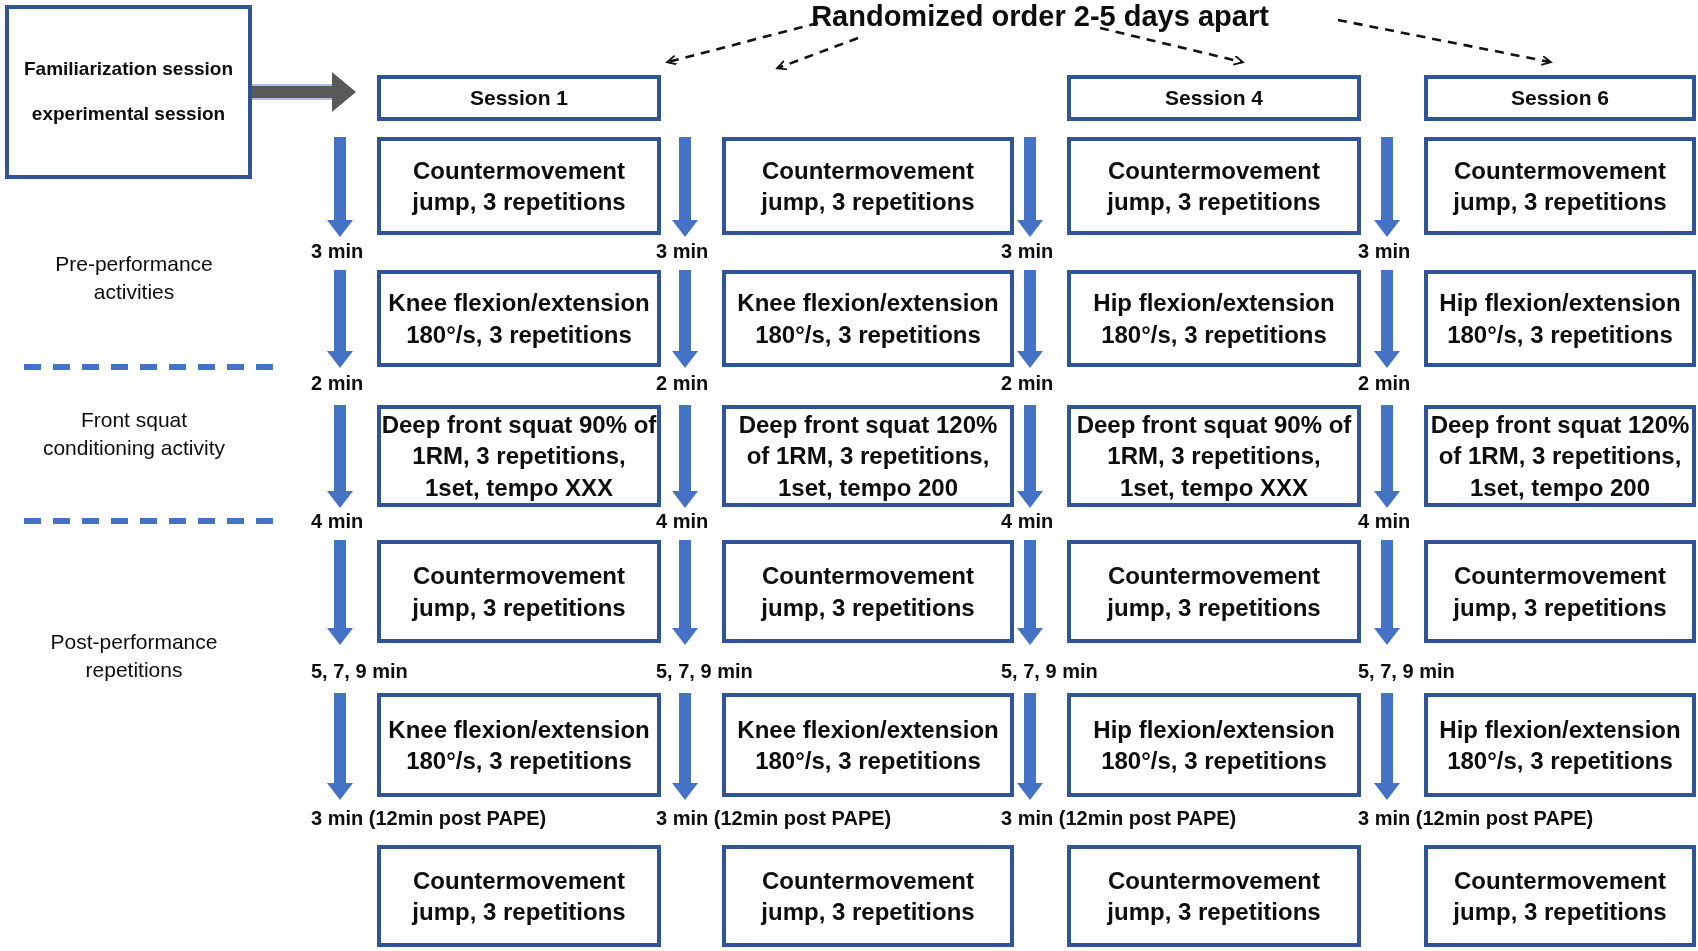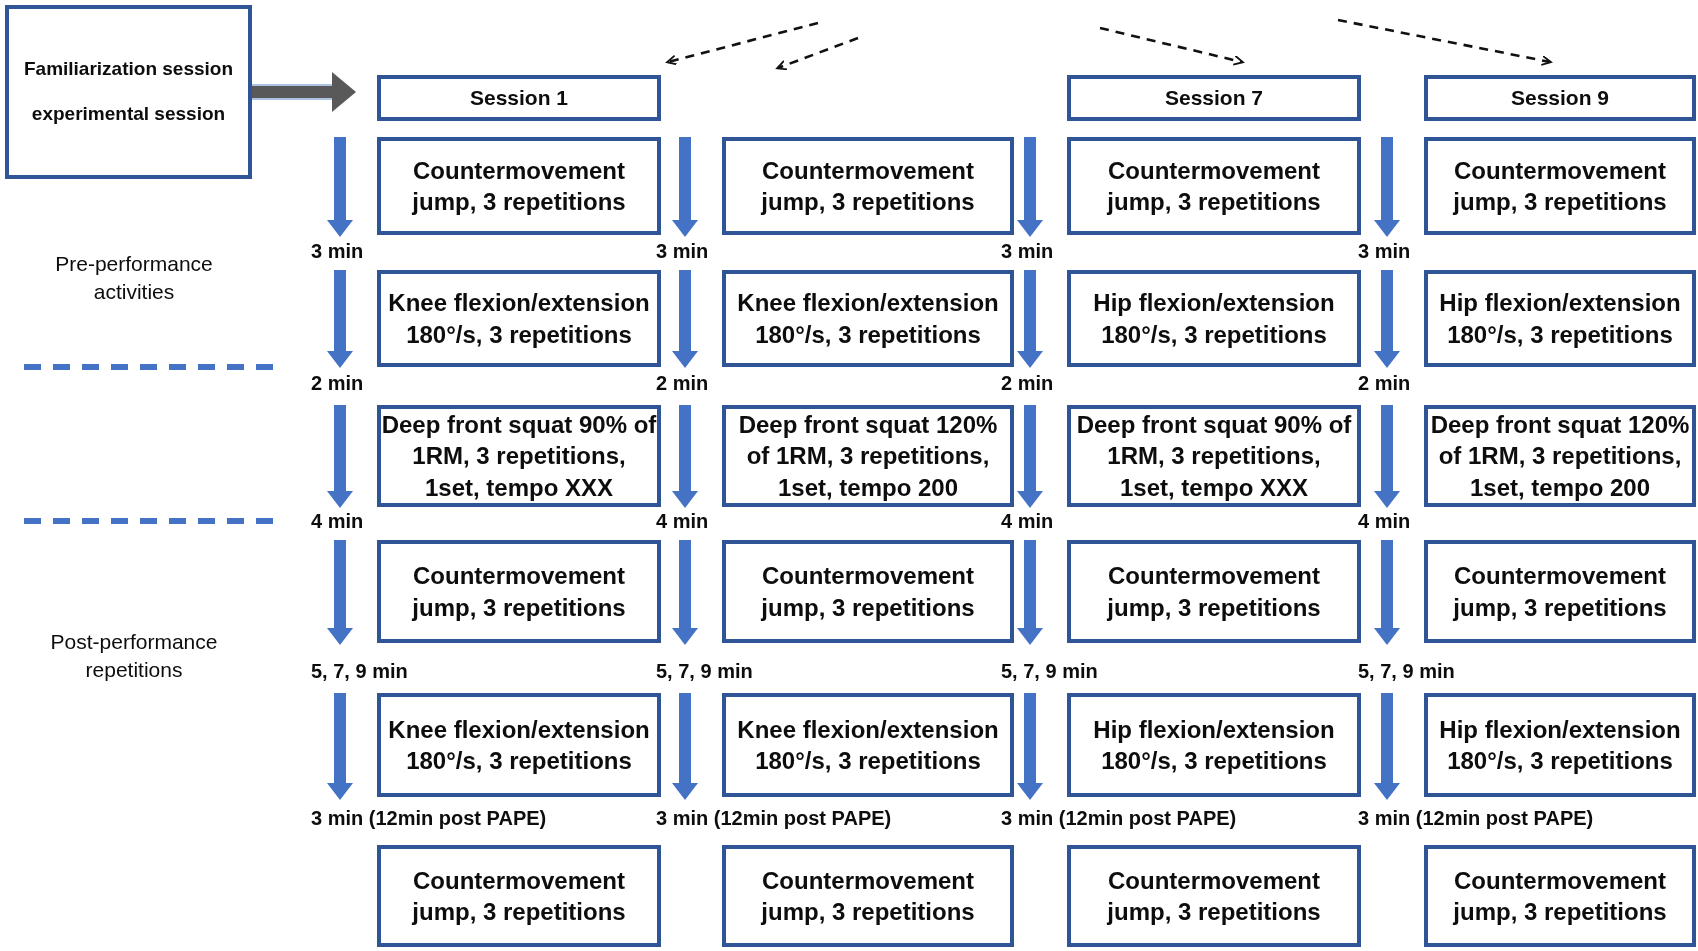--- a/index.html
+++ b/index.html
@@ -67,36 +67,39 @@
 
 <div id="canvas">
 
   <div class="bluebox" id="fam-box">
     <p>Familiarization session</p>
     <p>experimental session</p>
   </div>
 
   <div class="h-arrow"></div>
 
+  <div id="rand-title">Randomized order 2-5 days apart</div>
 
   <svg id="connectors" width="1080" height="72" viewBox="0 0 1080 72">
     <defs>
       <marker id="ah" markerWidth="12" markerHeight="12" refX="8" refY="4.5" orient="auto" markerUnits="userSpaceOnUse">
         <path d="M0,0 L9,4.5 L0,9" fill="none" stroke="#111111" stroke-width="1.8"></path>
       </marker>
     </defs>
     <line x1="258" y1="13" x2="108" y2="52" stroke="#111111" stroke-width="2.6" stroke-dasharray="9 7" marker-end="url(#ah)"></line>
     <line x1="298" y1="28" x2="218" y2="58" stroke="#111111" stroke-width="2.6" stroke-dasharray="9 7" marker-end="url(#ah)"></line>
     <line x1="540" y1="18" x2="682" y2="52" stroke="#111111" stroke-width="2.6" stroke-dasharray="9 7" marker-end="url(#ah)"></line>
     <line x1="778" y1="10" x2="990" y2="52" stroke="#111111" stroke-width="2.6" stroke-dasharray="9 7" marker-end="url(#ah)"></line>
   </svg>
 
   <div class="phase-label" style="top:250px">Pre-performance
 activities</div>
   <div class="sep-dash" style="top:364px"></div>
+  <div class="phase-label" style="top:406px">Front squat
+conditioning activity</div>
   <div class="sep-dash" style="top:518px"></div>
   <div class="phase-label" style="top:628px">Post-performance
 repetitions</div>
 
   <div class="col" style="left:305px;--bw:284px">
     <div class="bluebox header" style="top:75px;height:46px">Session 1</div>
     <div class="v-arrow" style="top:137px;height:100px"></div>
     <div class="bluebox" style="top:137px;height:98px">Countermovement
 jump, 3 repetitions</div>
     <div class="interval" style="top:240px">3 min</div>
@@ -141,21 +144,21 @@
     <div class="interval" style="top:660px">5, 7, 9 min</div>
     <div class="v-arrow" style="top:693px;height:107px"></div>
     <div class="bluebox" style="top:693px;height:104px">Knee flexion/extension
 180°/s, 3 repetitions</div>
     <div class="interval" style="top:807px">3 min (12min post PAPE)</div>
     <div class="bluebox" style="top:845px;height:102px">Countermovement
 jump, 3 repetitions</div>
   </div>
 
   <div class="col" style="left:995px;--bw:294px">
-    <div class="bluebox header" style="top:75px;height:46px">Session 7</div>
+    <div class="bluebox header" style="top:75px;height:46px">Session 4</div>
     <div class="v-arrow" style="top:137px;height:100px"></div>
     <div class="bluebox" style="top:137px;height:98px">Countermovement
 jump, 3 repetitions</div>
     <div class="interval" style="top:240px">3 min</div>
     <div class="v-arrow" style="top:270px;height:98px"></div>
     <div class="bluebox" style="top:270px;height:97px">Hip flexion/extension
 180°/s, 3 repetitions</div>
     <div class="interval" style="top:372px">2 min</div>
     <div class="v-arrow" style="top:405px;height:103px"></div>
     <div class="bluebox" style="top:405px;height:102px">Deep front squat 90% of
@@ -168,21 +171,21 @@
     <div class="interval" style="top:660px">5, 7, 9 min</div>
     <div class="v-arrow" style="top:693px;height:107px"></div>
     <div class="bluebox" style="top:693px;height:104px">Hip flexion/extension
 180°/s, 3 repetitions</div>
     <div class="interval" style="top:807px">3 min (12min post PAPE)</div>
     <div class="bluebox" style="top:845px;height:102px">Countermovement
 jump, 3 repetitions</div>
   </div>
 
   <div class="col" style="left:1352px;--bw:272px">
-    <div class="bluebox header" style="top:75px;height:46px">Session 9</div>
+    <div class="bluebox header" style="top:75px;height:46px">Session 6</div>
     <div class="v-arrow" style="top:137px;height:100px"></div>
     <div class="bluebox" style="top:137px;height:98px">Countermovement
 jump, 3 repetitions</div>
     <div class="interval" style="top:240px">3 min</div>
     <div class="v-arrow" style="top:270px;height:98px"></div>
     <div class="bluebox" style="top:270px;height:97px">Hip flexion/extension
 180°/s, 3 repetitions</div>
     <div class="interval" style="top:372px">2 min</div>
     <div class="v-arrow" style="top:405px;height:103px"></div>
     <div class="bluebox" style="top:405px;height:102px">Deep front squat 120%

